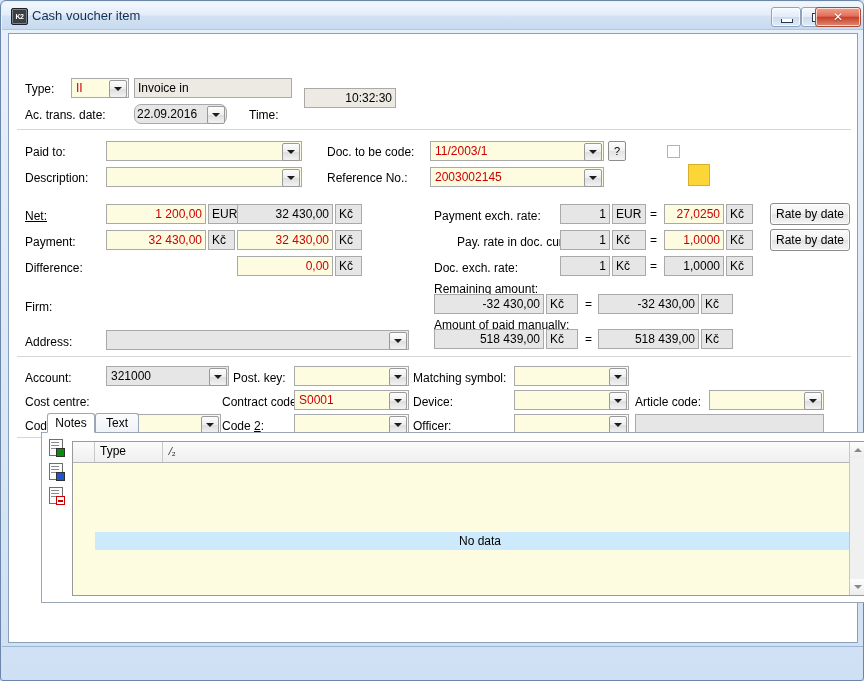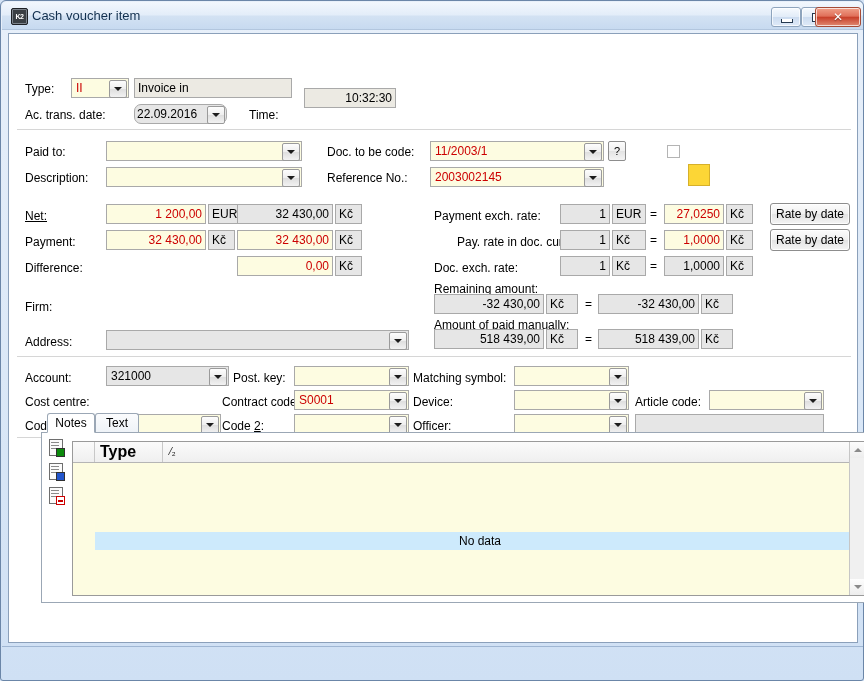--- a/index.html
+++ b/index.html
@@ -168,21 +168,21 @@
     overflow:hidden;
   }
   #gridhead{
     position:absolute;left:0;top:0;width:100%;height:20px;
     background:linear-gradient(180deg,#fbfbfb 0%,#efefef 100%);
     border-bottom:1px solid #b5b5b5;
   }
   .hcell{
     position:absolute;top:0;height:20px;box-sizing:border-box;
     border-right:1px solid #c8c8c8;
-    font-size:16px;font-weight:bold;line-height:19px;
+    font-size:12px;font-weight:normal;line-height:19px;
     padding-left:5px;white-space:nowrap;overflow:hidden;
   }
   .sortmark{position:absolute;font-size:10px;line-height:19px;color:#111;}
   #norow{
     position:absolute;left:22px;top:90px;width:770px;height:18px;
     background:#cdeafc;font-size:12px;line-height:18px;text-align:center;
   }
   #vscroll{
     position:absolute;right:0;top:0;width:16px;height:153px;
     background:#f0f0f0;border-left:1px solid #c6c6c6;box-sizing:border-box;

